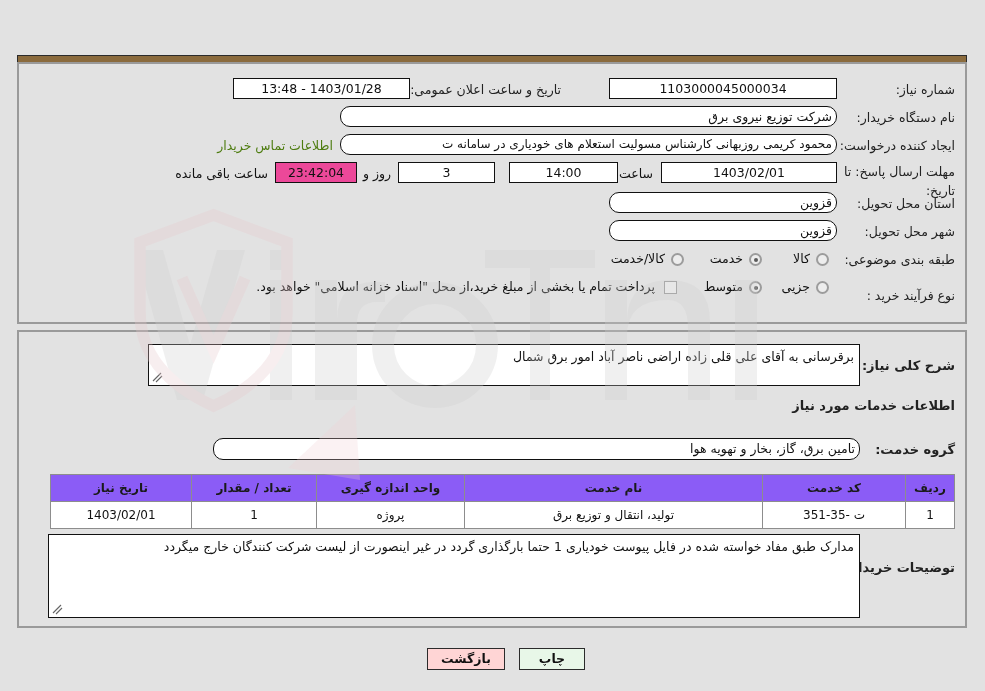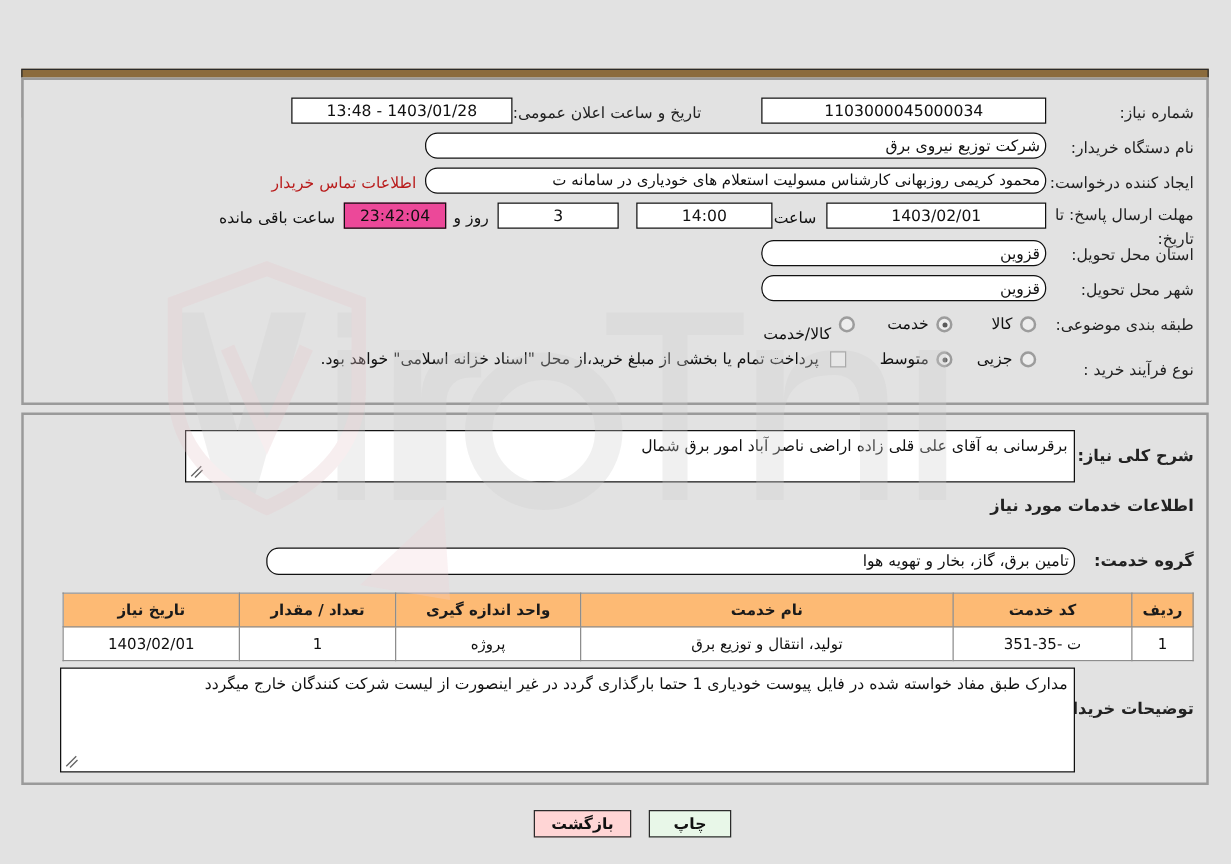--- a/index.html
+++ b/index.html
@@ -49,21 +49,21 @@
     position:absolute;box-sizing:border-box;
     border:1px solid #111;background:#ffffff;
     height:21px;line-height:19px;
     font-size:12.5px;color:#111;
     padding:0 4px;text-align:center;overflow:hidden;white-space:nowrap;
   }
   .fld.r{text-align:right;border-radius:10px;}
   .fld.ivory{background:#ec4899;}
 
   .link{
-    position:absolute;color:#b91c1c;font-size:12.5px;white-space:nowrap;
+    position:absolute;color:#4d7c0f;font-size:12.5px;white-space:nowrap;
     text-decoration:none;cursor:pointer;
   }
   .plain{
     position:absolute;font-size:12.5px;color:#111;white-space:nowrap;
   }
 
   
   .radio{
     position:absolute;width:13px;height:13px;border-radius:50%;
     border:2px solid #9c9c9c;background:#ededed;box-sizing:border-box;
@@ -89,21 +89,21 @@
   .ta .grip{
     position:absolute;left:3px;bottom:2px;width:11px;height:11px;
   }
 
   
   .tbl{
     position:absolute;border-collapse:collapse;
     font-size:12px;background:#ffffff;
   }
   .tbl th{
-    background:#fdba74;border:1px solid #8d8d8d;
+    background:#8b5cf6;border:1px solid #8d8d8d;
     font-weight:bold;color:#1a1a1a;
     height:26px;padding:0 6px;white-space:nowrap;
   }
   .tbl td{
     border:1px solid #8d8d8d;background:#ffffff;color:#111;
     height:26px;padding:0 6px;text-align:center;white-space:nowrap;
   }
 
   
   .btn{
@@ -173,21 +173,21 @@
 
     <div class="lbl" style="right:10px;top:160px;">شهر محل تحویل:</div>
     <div class="fld r" style="right:128px;top:156px;width:228px;">قزوین</div>
 
     <div class="lbl" style="right:10px;top:188px;">طبقه بندی موضوعی:</div>
     <div class="radio" style="right:136px;top:189px;"></div>
     <div class="rlab" style="right:155px;top:187px;">کالا</div>
     <div class="radio on" style="right:203px;top:189px;"></div>
     <div class="rlab" style="right:222px;top:187px;">خدمت</div>
     <div class="radio" style="right:281px;top:189px;"></div>
-    <div class="rlab" style="right:300px;top:195px;">کالا/خدمت</div>
+    <div class="rlab" style="right:300px;top:187px;">کالا/خدمت</div>
 
     <div class="lbl" style="right:10px;top:224px;">نوع فرآیند خرید :</div>
     <div class="radio" style="right:136px;top:217px;"></div>
     <div class="rlab" style="right:155px;top:215px;">جزیی</div>
     <div class="radio on" style="right:203px;top:217px;"></div>
     <div class="rlab" style="right:222px;top:215px;">متوسط</div>
     <div class="chk" style="right:288px;top:217px;"></div>
     <div class="rlab" style="right:310px;top:215px;">پرداخت تمام یا بخشی از مبلغ خرید،از محل "اسناد خزانه اسلامی" خواهد بود.</div>
   </div>
 

